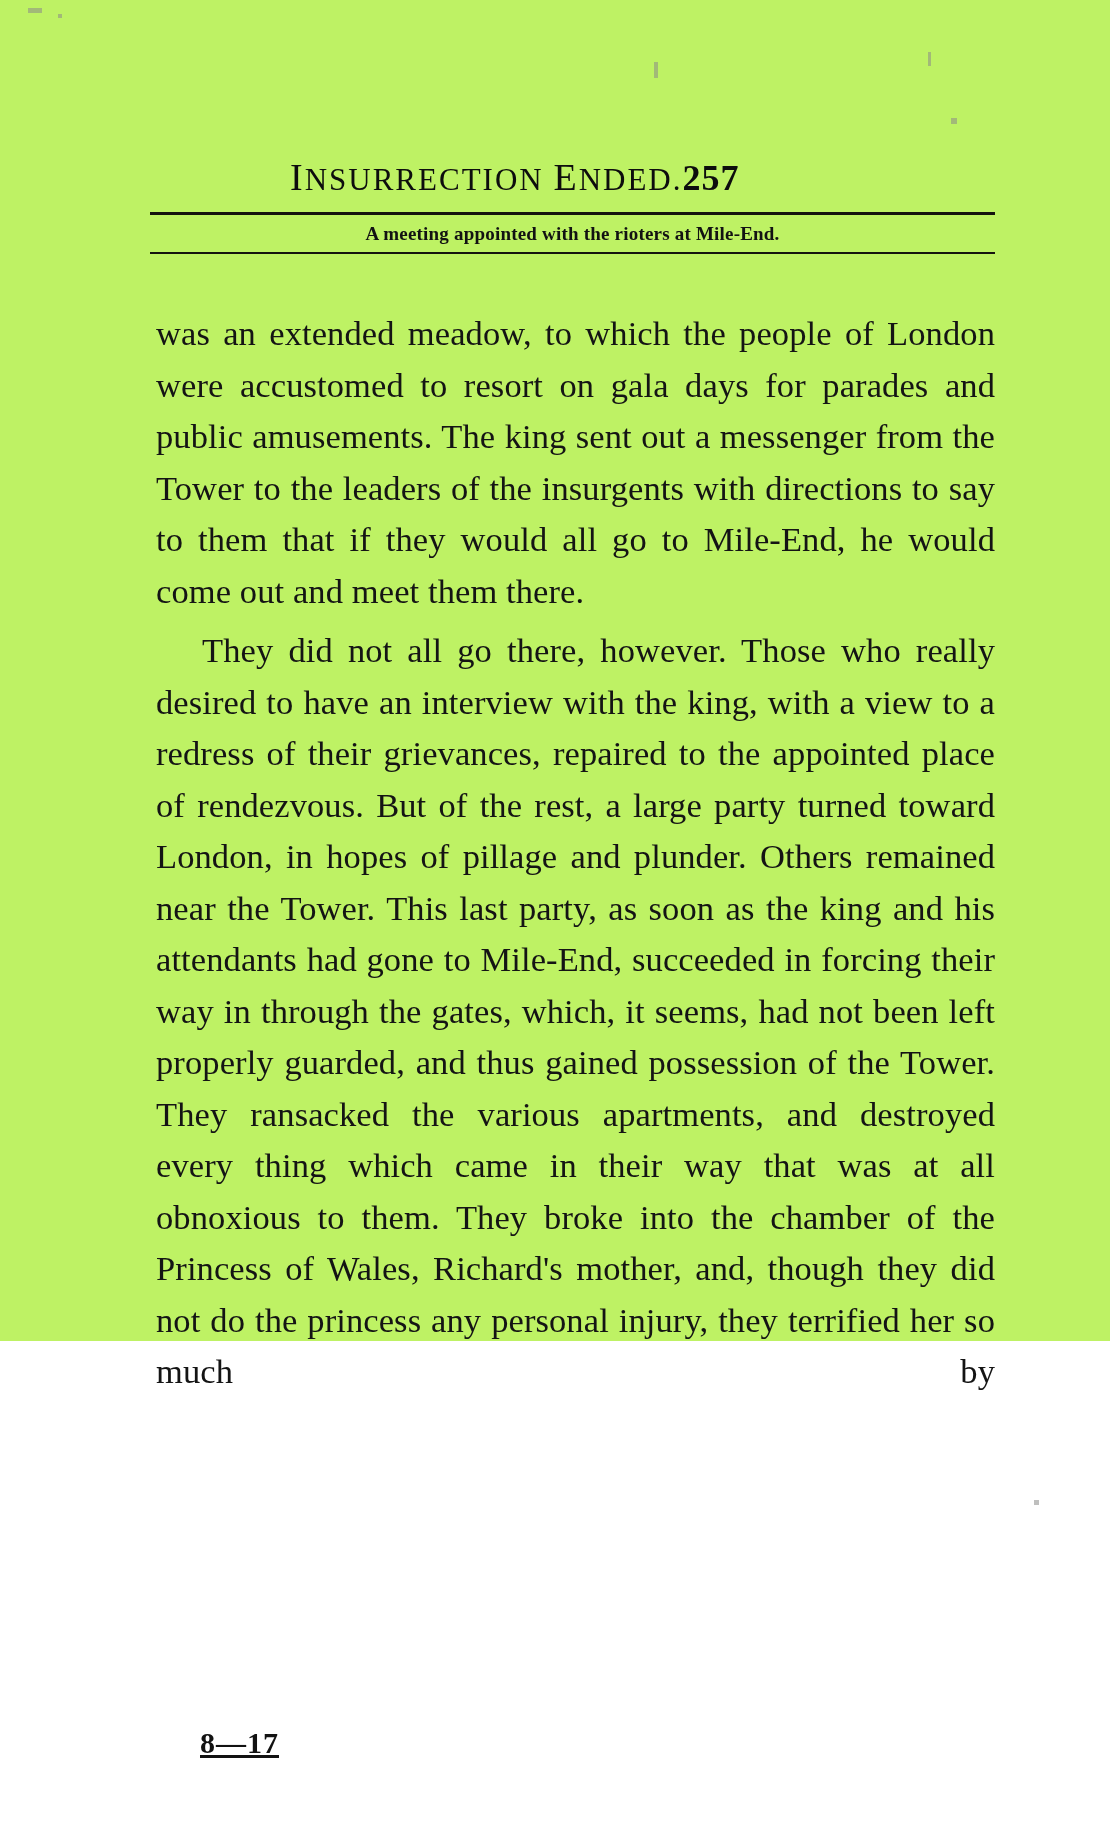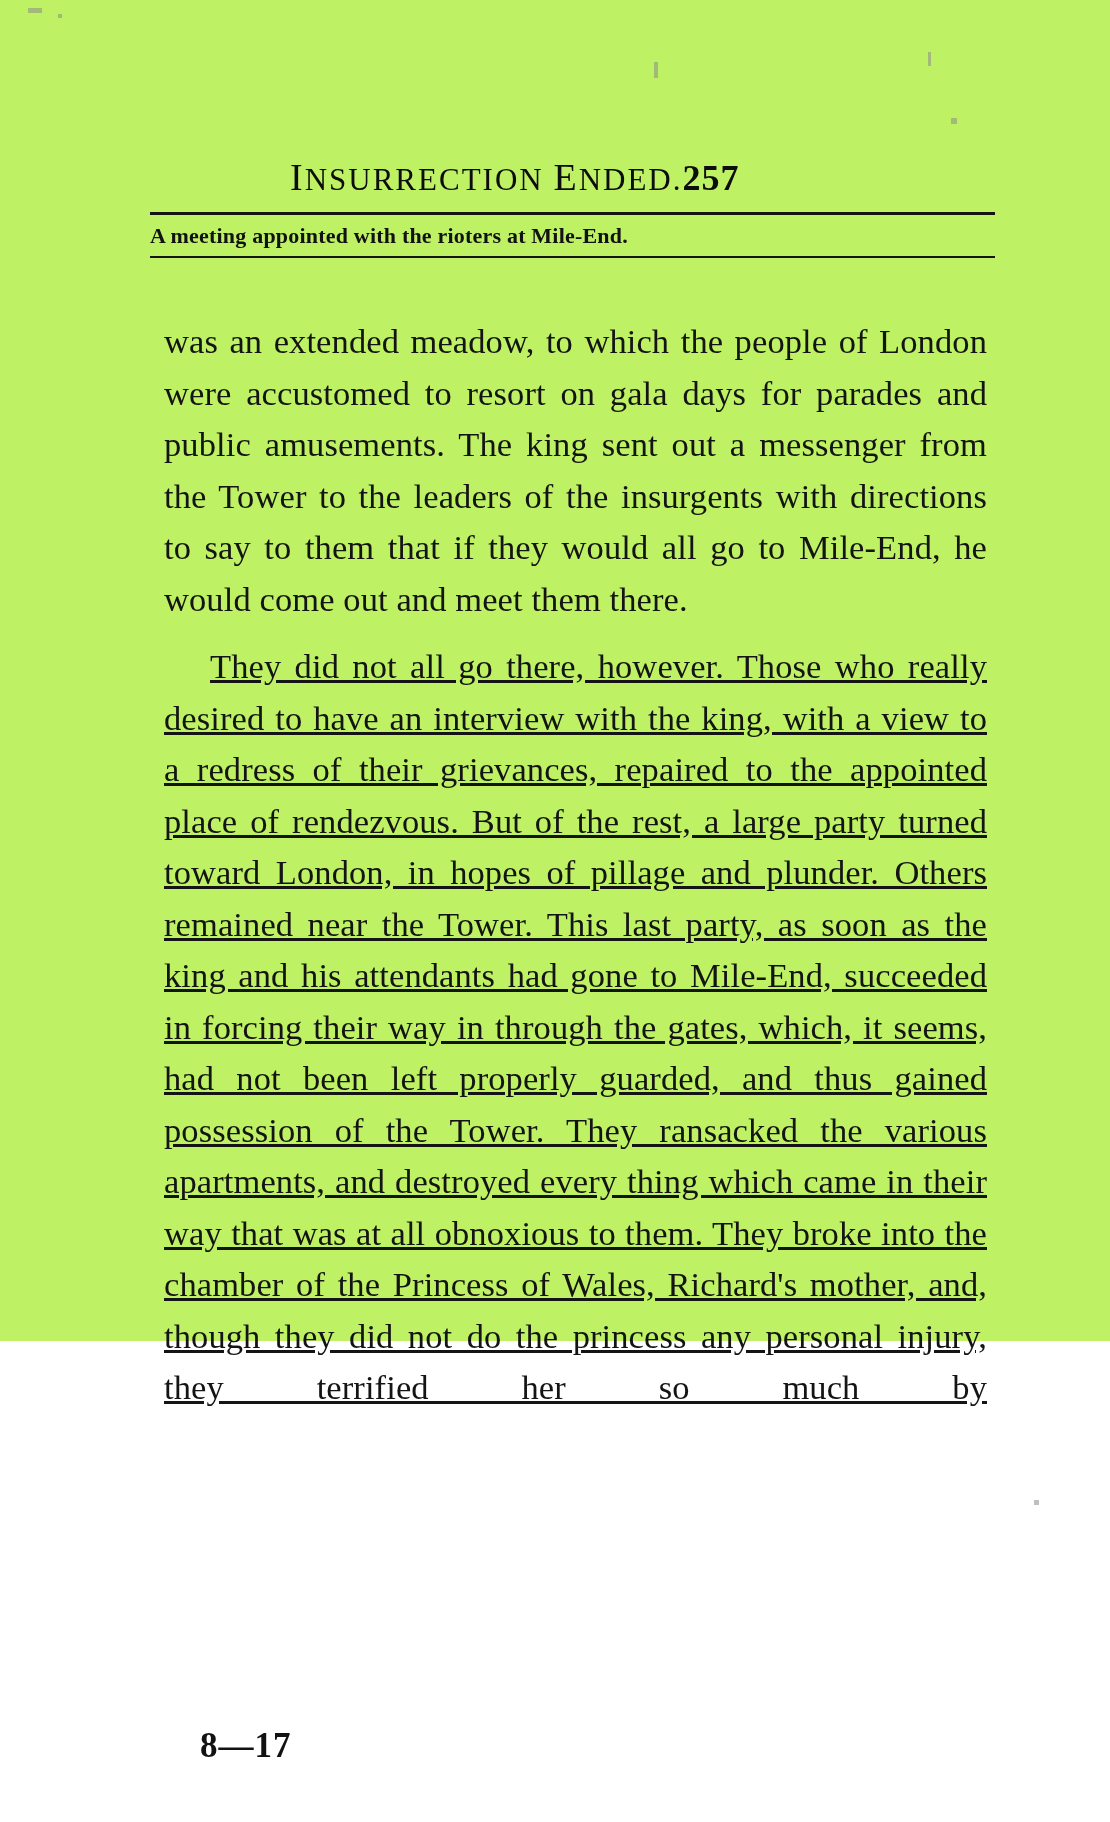--- a/index.html
+++ b/index.html
@@ -71,62 +71,62 @@
     width: 845px;
   }
   .rule-thin {
     margin-top: 0px;
     height: 2px;
     background: #15140f;
     width: 845px;
   }
 
   .subhead {
-    text-align: left;
-    font-size: 22px;
+    text-align: center;
+    font-size: 19px;
     font-weight: bold;
     letter-spacing: 0.2px;
     padding: 8px 0 7px 0;
     color: #121212;
   }
 
   .body-text {
     position: absolute;
     left: 148px;
     top: 300px;
     width: 855px;
     font-size: 34.5px;
     line-height: 51.5px;
     text-align: justify;
     color: #141414;
     letter-spacing: 0.1px;
   }
 
   .body-text p {
-    margin: 16px;
+    margin: 8px;
     text-indent: 0;
     text-align: justify;
     text-justify: inter-word;
   }
   .body-text p.indent {
     text-indent: 46px;
   }
   .body-text p:last-child {
     text-align-last: justify;
-    text-decoration: underline;
   }
 
   .signature {
     position: absolute;
     left: 200px;
     top: 1726px;
-    font-size: 35px;
+    font-size: 30px;
     font-weight: bold;
     letter-spacing: 1px;
     color: #121212;
+    text-decoration: underline;
   }
 </style>
 </head>
 <body>
 
 <div class="page">
 
   <div class="speck" style="left:28px; top:8px; width:14px; height:5px;"></div>
   <div class="speck" style="left:58px; top:14px; width:4px; height:4px;"></div>
   <div class="speck" style="left:654px; top:62px; width:4px; height:16px;"></div>

